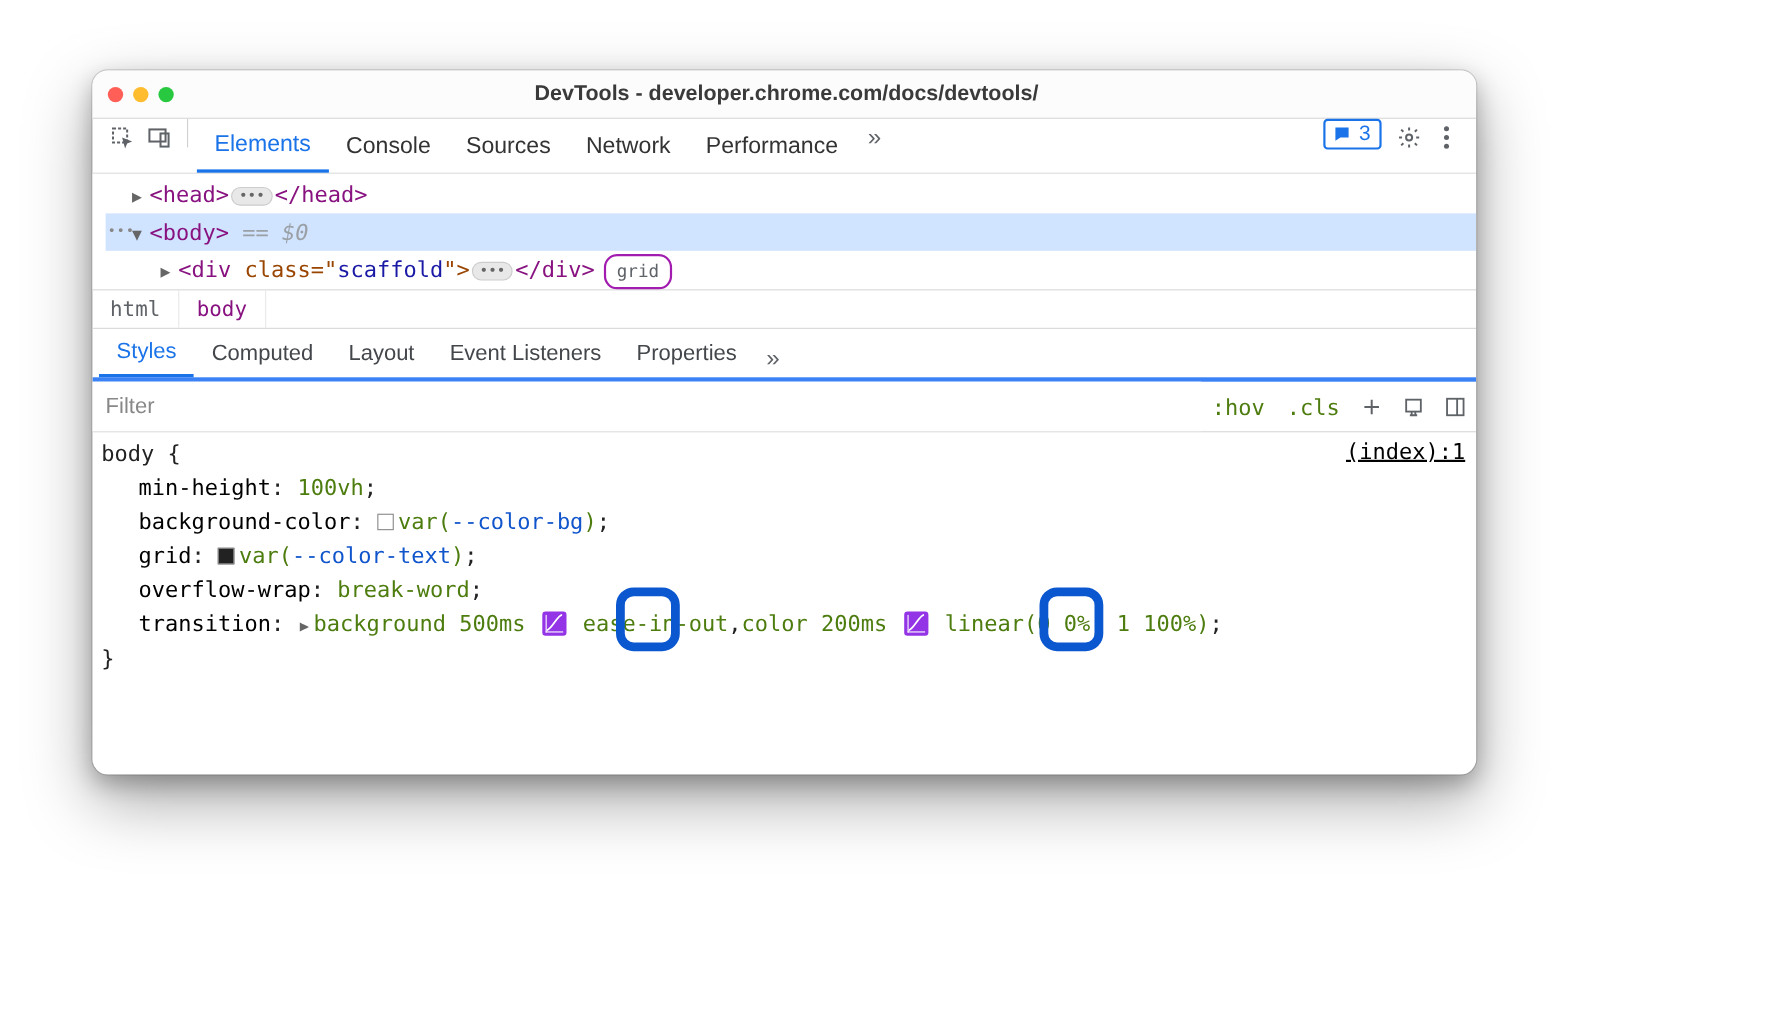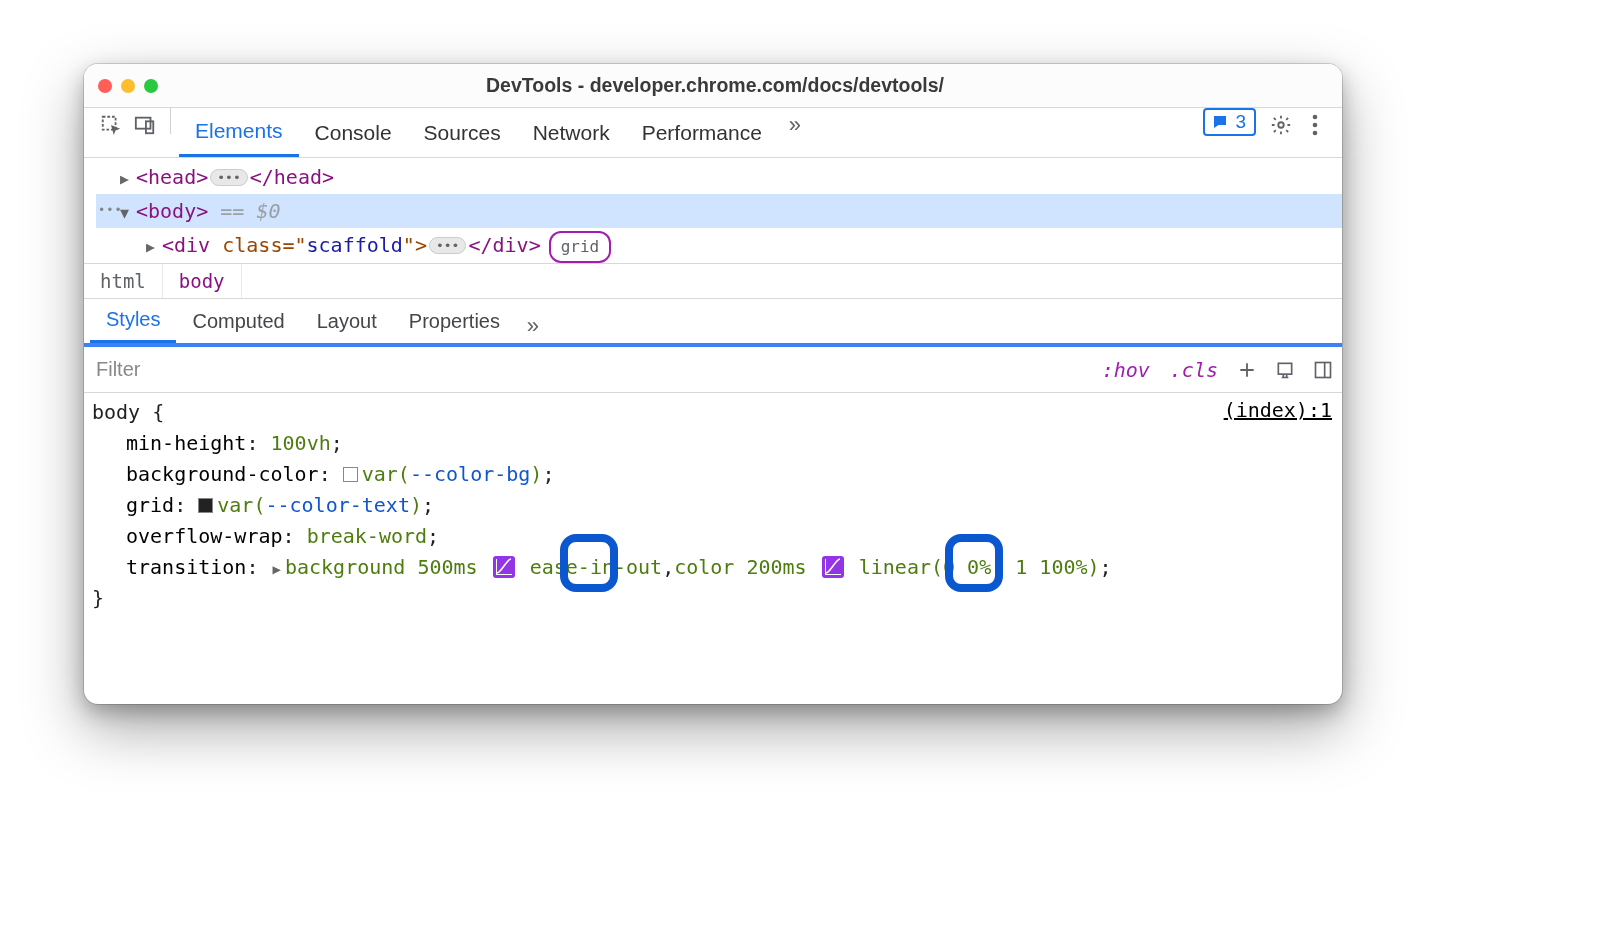--- a/index.html
+++ b/index.html
@@ -144,21 +144,21 @@
   flex: 1;
   height: 100%;
   border: none;
   outline: none;
   padding: 0 12px;
   font-size: 20px;
   color: #333;
   font-family: inherit;
 }
 .filter-input::placeholder { color: #888; }
-.filterrow .pill { font-family: Menlo, monospace; font-size: 20px; color: #a21caf; padding: 0 10px; cursor: pointer; font-style: italic; }
+.filterrow .pill { font-family: Menlo, monospace; font-size: 20px; color: #4d7c0f; padding: 0 10px; cursor: pointer; }
 .filterrow .ficon { width: 34px; height: 34px; display: flex; align-items: center; justify-content: center; color: #5f6368; cursor: pointer; margin: 0 2px; }
 .styles-body {
   font-family: Menlo, Consolas, monospace;
   font-size: 20px;
   line-height: 1.55;
   padding: 4px 10px 10px 8px;
   position: relative;
 }
 .rule-origin {
   position: absolute;
@@ -282,20 +282,21 @@
 
   <div class="breadcrumb">
     <div class="bc-item">html</div>
     <div class="bc-item active">body</div>
   </div>
 
   <div class="subtabs">
     <div class="sub-tab active">Styles</div>
     <div class="sub-tab">Computed</div>
     <div class="sub-tab">Layout</div>
+    <div class="sub-tab">Event Listeners</div>
     <div class="sub-tab">Properties</div>
     <div class="tb-iconbtn" style="font-size:22px;">»</div>
   </div>
 
   <div class="filterrow">
     <input class="filter-input" placeholder="Filter" style="">
     <div class="pill">:hov</div>
     <div class="pill">.cls</div>
     <div class="ficon">
       <svg width="20" height="20" viewBox="0 0 24 24" stroke="currentColor" stroke-width="2.2">

